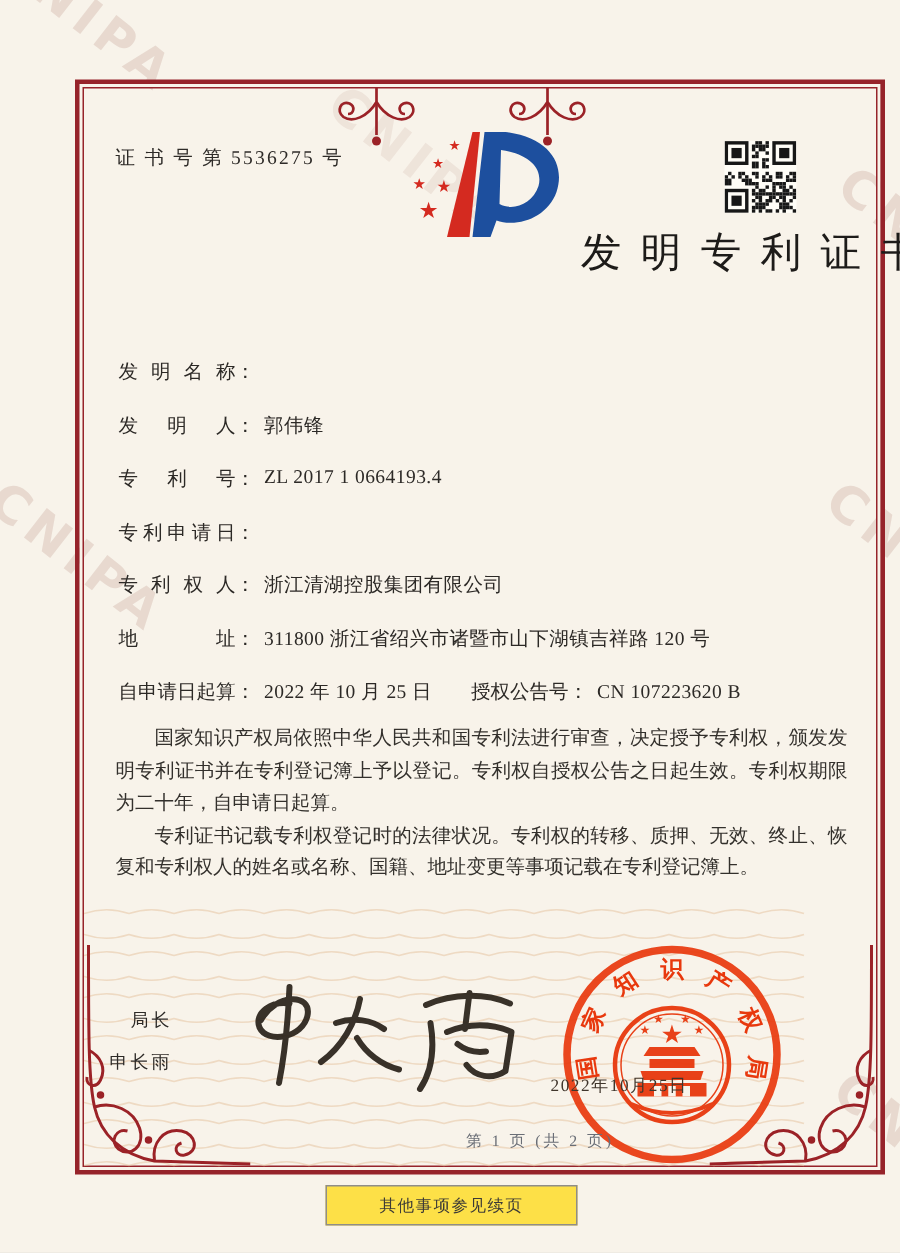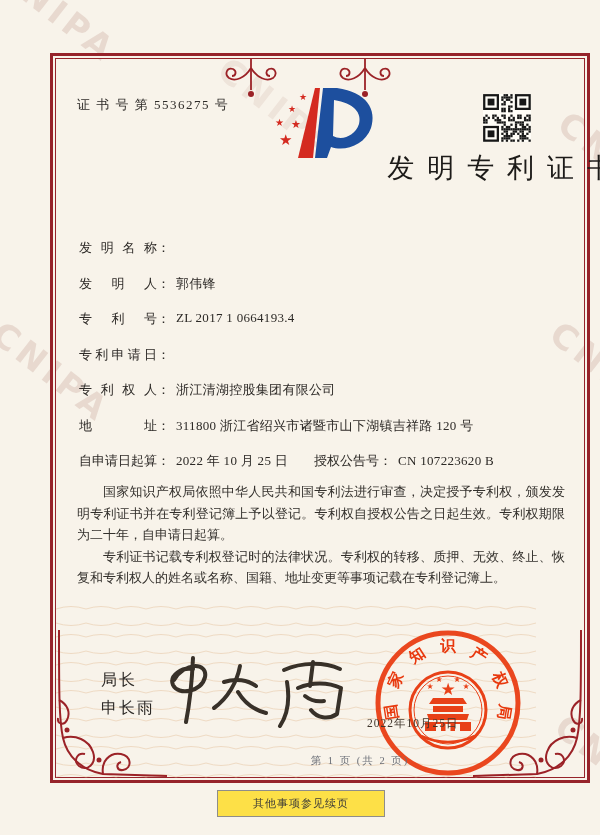--- a/index.html
+++ b/index.html
@@ -21,21 +21,21 @@
   .fvalue{margin-left:6px;white-space:nowrap;letter-spacing:.3px;}
   .pair2{margin-left:26px;display:flex;align-items:center;}
   .paras{position:absolute;top:425px;left:24px;right:22px;font-size:13px;line-height:21.5px;
          color:#33302c;text-align:justify;}
   .paras p{margin:0;text-indent:2em;}
   .waves{position:absolute;left:3px;top:545px;}
   .fl-bl{position:absolute;left:2px;bottom:2px;}
   .fl-br{position:absolute;right:2px;bottom:2px;transform:scaleX(-1);}
   .orn-l{position:absolute;left:170px;top:2px;}
   .orn-r{position:absolute;left:284px;top:2px;transform:scaleX(-1);}
-  .sig-block{position:absolute;left:48px;top:610px;font-size:16px;letter-spacing:2px;line-height:28px;}
+  .sig-block{position:absolute;left:20px;top:610px;font-size:12px;letter-spacing:2px;line-height:28px;text-align:right;}
   .handsig{position:absolute;left:95px;top:594px;}
   .seal{position:absolute;left:320px;top:572px;}
   .seal-date{position:absolute;left:314px;top:660px;font-size:11.5px;color:#40362c;letter-spacing:1px;z-index:3;}
   .page-info{position:absolute;bottom:12px;width:100%;text-align:center;font-size:10.5px;
              letter-spacing:2px;color:#6a6e76;}
   .footer-tab{position:absolute;left:217px;top:790px;width:166px;height:25px;border:1px solid #8f8d89;
               background:#fde047;display:flex;align-items:center;justify-content:center;
               font-size:11px;letter-spacing:1px;color:#3c3a37;}
 </style>
 </head>

